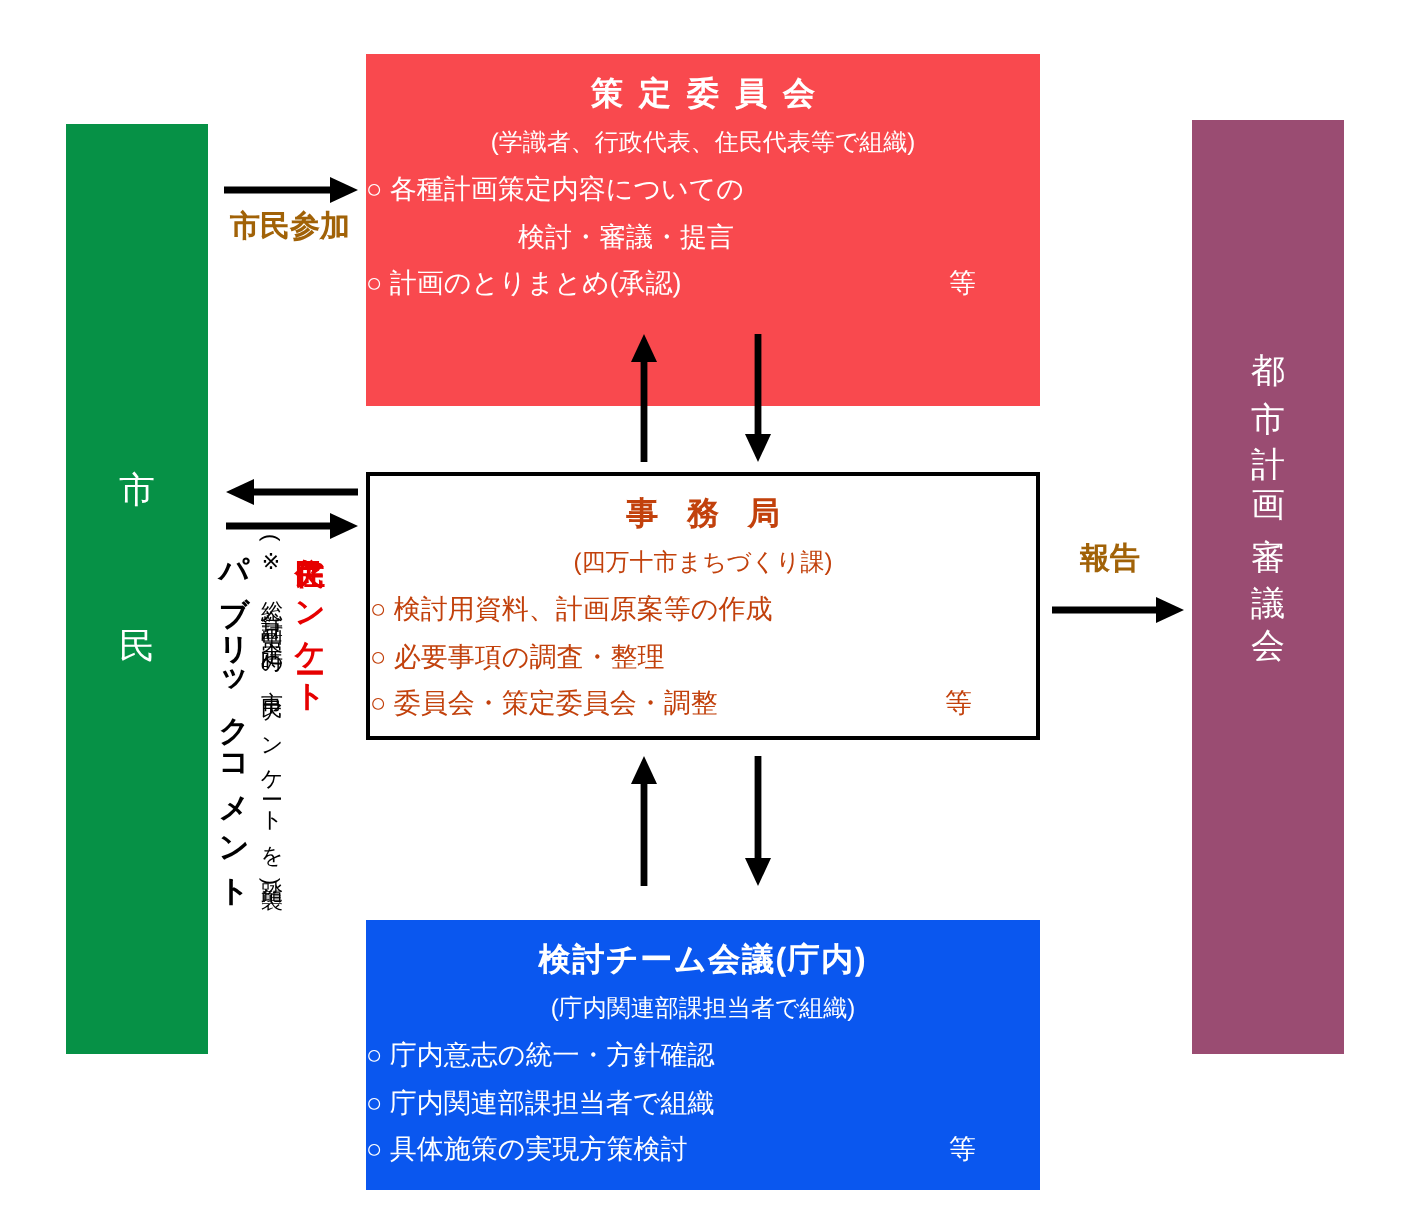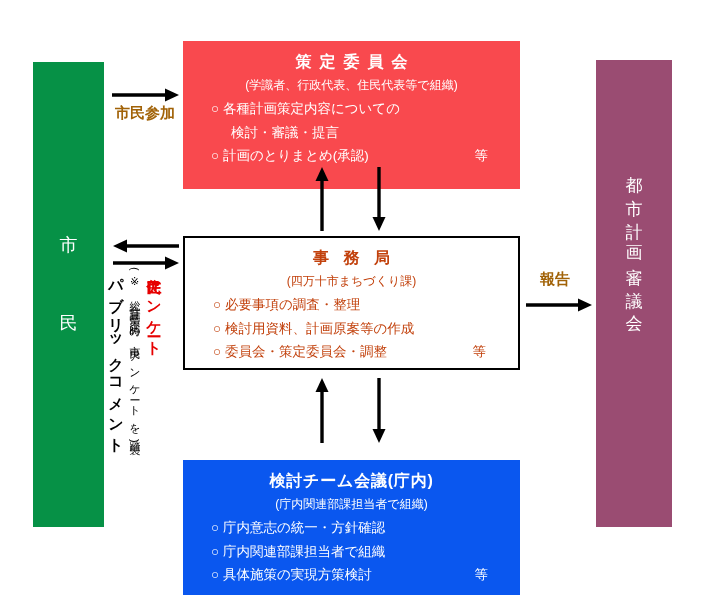--- a/index.html
+++ b/index.html
@@ -10,30 +10,30 @@
   .bar{position:absolute;}
   #left-bar{left:33px;top:62px;width:71px;height:465px;}
   #right-bar{left:596px;top:60px;width:76px;height:467px;}
   .vtext{writing-mode:vertical-rl;text-orientation:mixed;}
   .bar-label{position:absolute;left:50%;transform:translateX(-50%);color:#ffffff;}
   #left-bar .bar-label{top:158px;font-size:18px;letter-spacing:80px;}
   #right-bar .bar-label{top:103px;font-size:17px;letter-spacing:23px;}
 
   
   .box{position:absolute;left:183px;width:337px;box-sizing:border-box;padding-top:9px;color:#ffffff;}
-  #committee-box{top:41px;height:148px;}
+  #committee-box{top:27px;height:176px;}
   #secretariat-box{top:236px;height:134px;background:#ffffff;border:2px solid #000000;color:#c2410c;padding-top:8px;}
   #team-box{top:460px;height:135px;}
   .box-title{text-align:center;font-weight:bold;font-size:16px;line-height:23.5px;}
   .box-title.sp-wide{letter-spacing:0.9em;text-indent:0.9em;}
   .box-title.sp-med{letter-spacing:0.5em;text-indent:0.5em;}
   .box-title.sp-sm{letter-spacing:0.05em;}
   .box-subtitle{text-align:center;font-size:12px;line-height:23.5px;}
-  .box-row{font-size:13.5px;line-height:23.5px;padding-left:28px;white-space:nowrap;}
-  .box-row.indent{padding-left:48px;}
+  .box-row{font-size:13.5px;line-height:23.5px;white-space:nowrap;}
+  .box-row.indent{padding-left:76px;}
   .box-row.with-etc{display:flex;justify-content:space-between;padding-right:32px;}
 
   
   .free-label{position:absolute;font-size:15px;font-weight:bold;color:#a16207;text-align:center;white-space:nowrap;}
   #participation-label{left:104px;top:104px;width:82px;}
   #report-label{left:526px;top:270px;width:58px;}
 
   
   .side{position:absolute;white-space:nowrap;}
   #survey-label{left:144px;top:267px;font-size:15px;font-weight:bold;color:#e60000;letter-spacing:2px;}
@@ -65,22 +65,22 @@
     <div class="box-row indent">検討・審議・提言</div>
     <div class="box-row with-etc">
       <span>○ 計画のとりまとめ(承認)</span>
       <span class="etc">等</span>
     </div>
   </div>
 
   <div class="box" id="secretariat-box">
     <div class="box-title sp-wide">事務局</div>
     <div class="box-subtitle">(四万十市まちづくり課)</div>
+    <div class="box-row">○ 検討用資料、計画原案等の作成</div>
     <div class="box-row">○ 必要事項の調査・整理</div>
-    <div class="box-row">○ 検討用資料、計画原案等の作成</div>
     <div class="box-row with-etc">
       <span>○ 委員会・策定委員会・調整</span>
       <span class="etc">等</span>
     </div>
   </div>
 
   <div class="box" id="team-box" style="background-color: rgb(10, 87, 239);">
     <div class="box-title sp-sm">検討チーム会議(庁内)</div>
     <div class="box-subtitle">(庁内関連部課担当者で組織)</div>
     <div class="box-row">○ 庁内意志の統一・方針確認</div>

